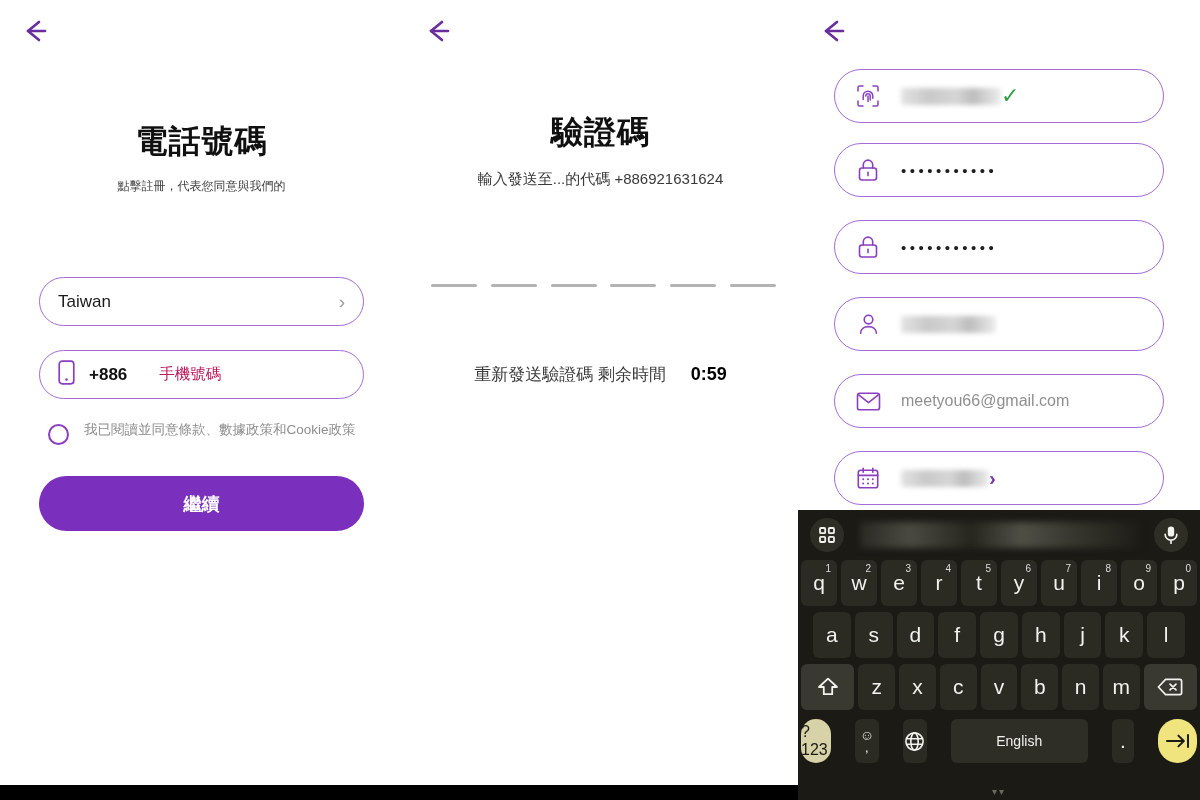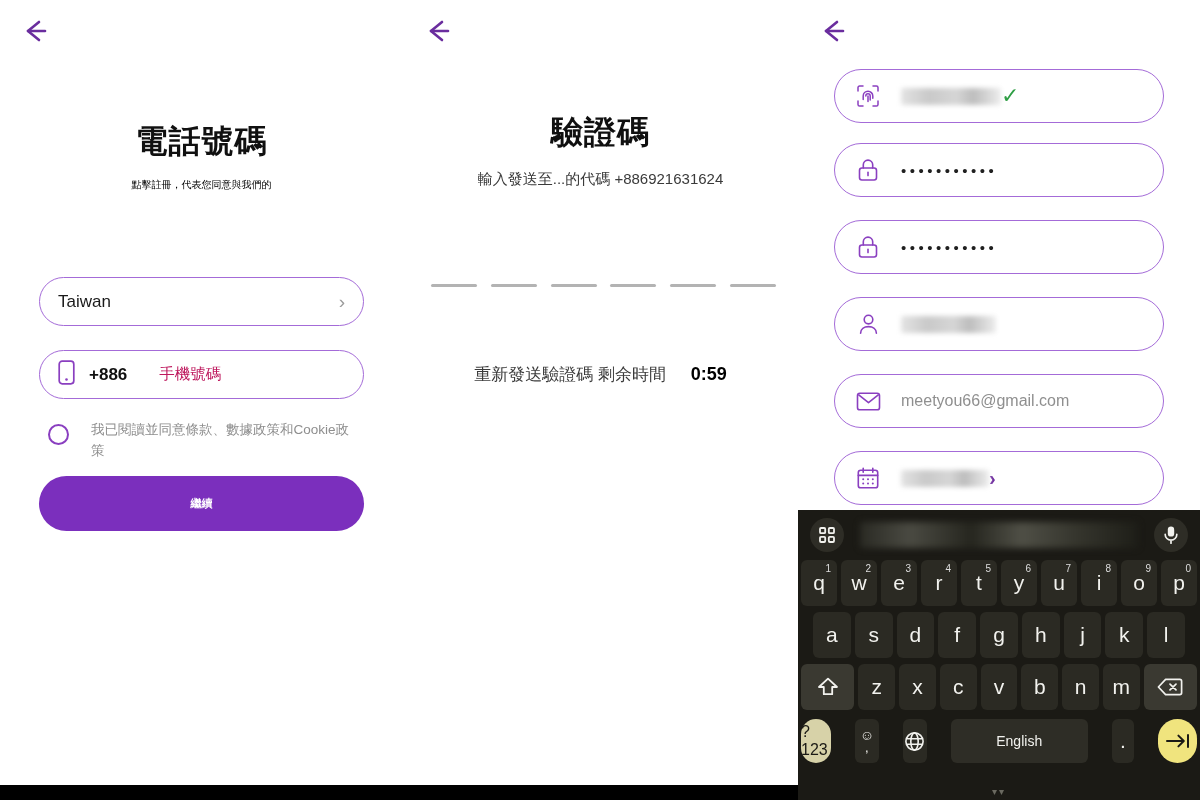--- a/index.html
+++ b/index.html
@@ -21,21 +21,21 @@
     width: 30px; height: 26px; cursor: pointer;
   }
   .back-arrow svg { display: block; }
 
   
   .title {
     text-align: center; font-size: 32px; font-weight: bold;
     color: #101010; letter-spacing: 1px;
   }
   .subtitle {
-    text-align: center; font-size: 10px; color: #000000;
+    text-align: center; font-size: 12px; color: #404040;
     line-height: 1.55;
   }
   .link-line { text-align: center; font-size: 15.5px; color: #2a7fe8; line-height: 1.55; cursor: pointer; }
 
   
   .p1-title { position: absolute; top: 120px; left: 0; right: 0; }
   .p1-sub   { position: absolute; top: 177px; left: 0; right: 0; }
   .p1-link  { position: absolute; top: 200px; left: 0; right: 0; }
 
   .field {
@@ -49,32 +49,32 @@
   .p1-country { left: 39px; width: 325px; top: 277px; height: 49px; cursor: pointer; }
   .p1-country .val { font-size: 17px; color: #1a1a1a; flex: 1; }
   .chev-grey { color: #9b9b9b; font-size: 19px; line-height: 1; }
 
   .p1-phone { left: 39px; width: 325px; top: 350px; height: 49px; }
   .p1-phone .code { font-size: 17px; font-weight: bold; color: #111; margin-left: 14px; }
   .p1-phone .ph { font-size: 15.5px; color: #be185d; margin-left: 32px; }
 
   .consent {
     position: absolute; left: 48px; top: 420px; width: 310px;
-    display: flex; align-items: flex-start; gap: 22px; cursor: pointer;
+    display: flex; align-items: flex-start; gap: 15px; cursor: pointer;
   }
   .radio {
     width: 21px; height: 21px; border-radius: 50%;
     border: 2px solid #8a3fc0; flex: none; margin-top: 4px;
   }
   .consent-text { font-size: 13.5px; color: #8e8e8e; line-height: 1.55; }
 
   .primary-btn {
     position: absolute; left: 39px; top: 476px; width: 325px; height: 55px;
     background: #7b2fbd; border-radius: 30px; border: none;
-    color: #fff; font-size: 11px; font-weight: bold;
+    color: #fff; font-size: 18px; font-weight: bold;
     font-family: inherit; cursor: pointer;
   }
 
   
   .p2-title { position: absolute; top: 111px; left: 0; right: 0; }
   .p2-sub   { position: absolute; top: 167px; left: 0; right: 0; font-size: 15px; color: #3a3a3a; }
 
   .otp-row {
     position: absolute; top: 284px; left: 28px; right: 22px;
     display: flex; justify-content: space-between;

